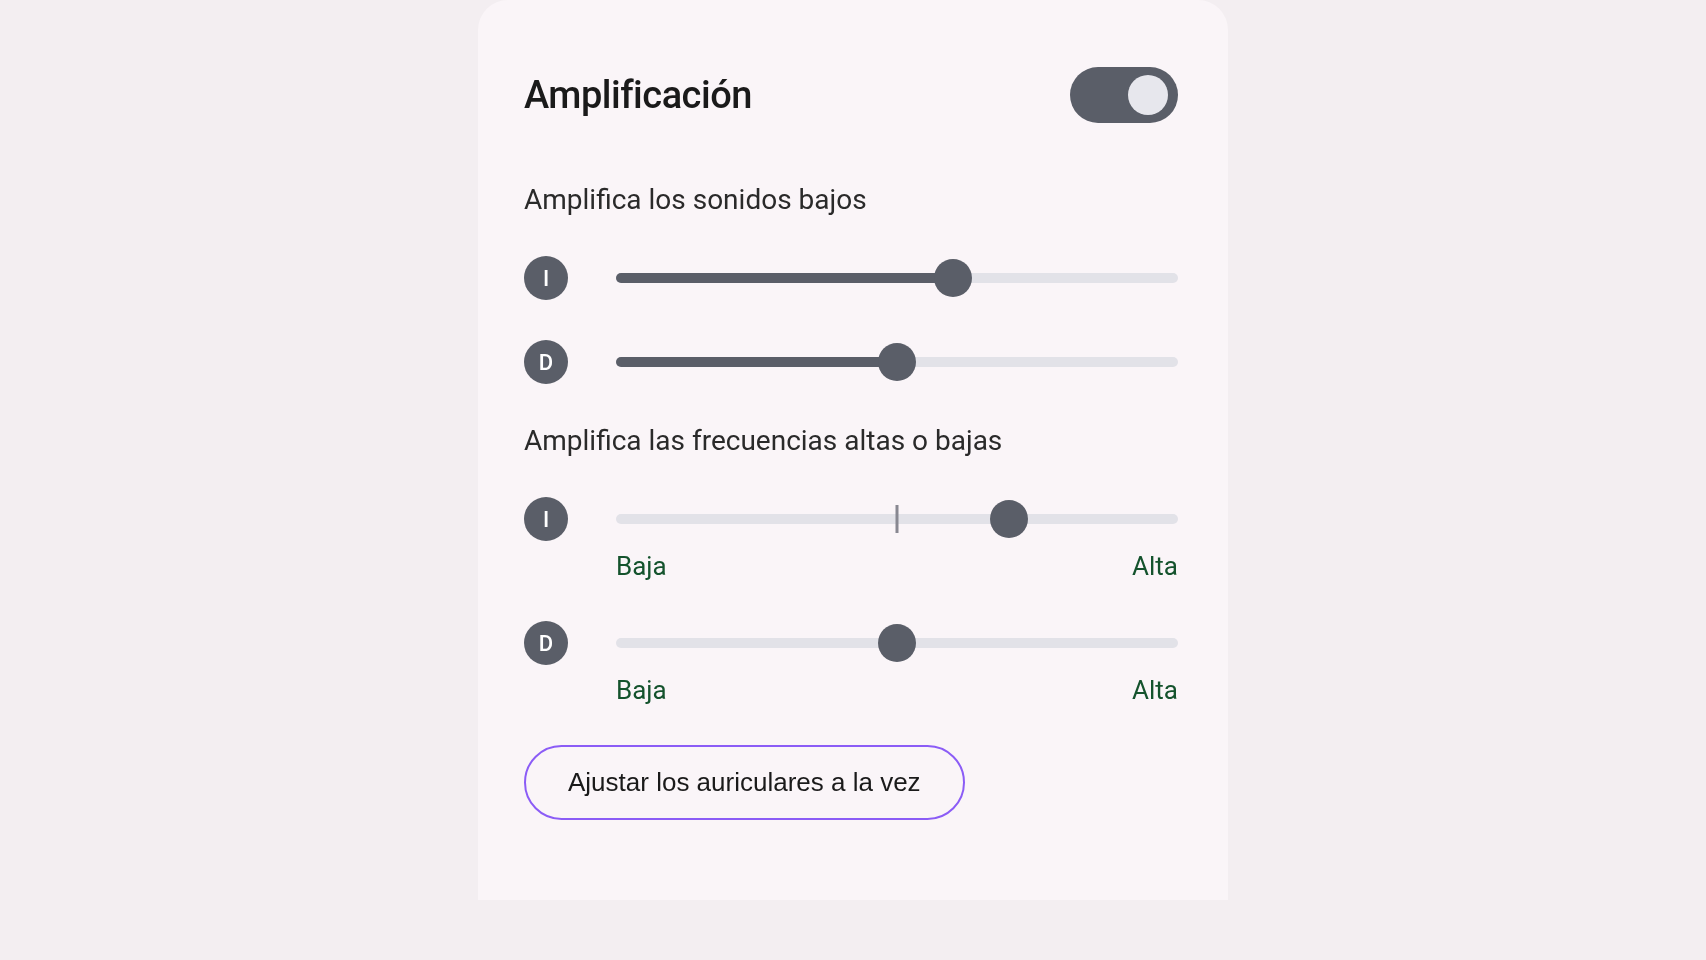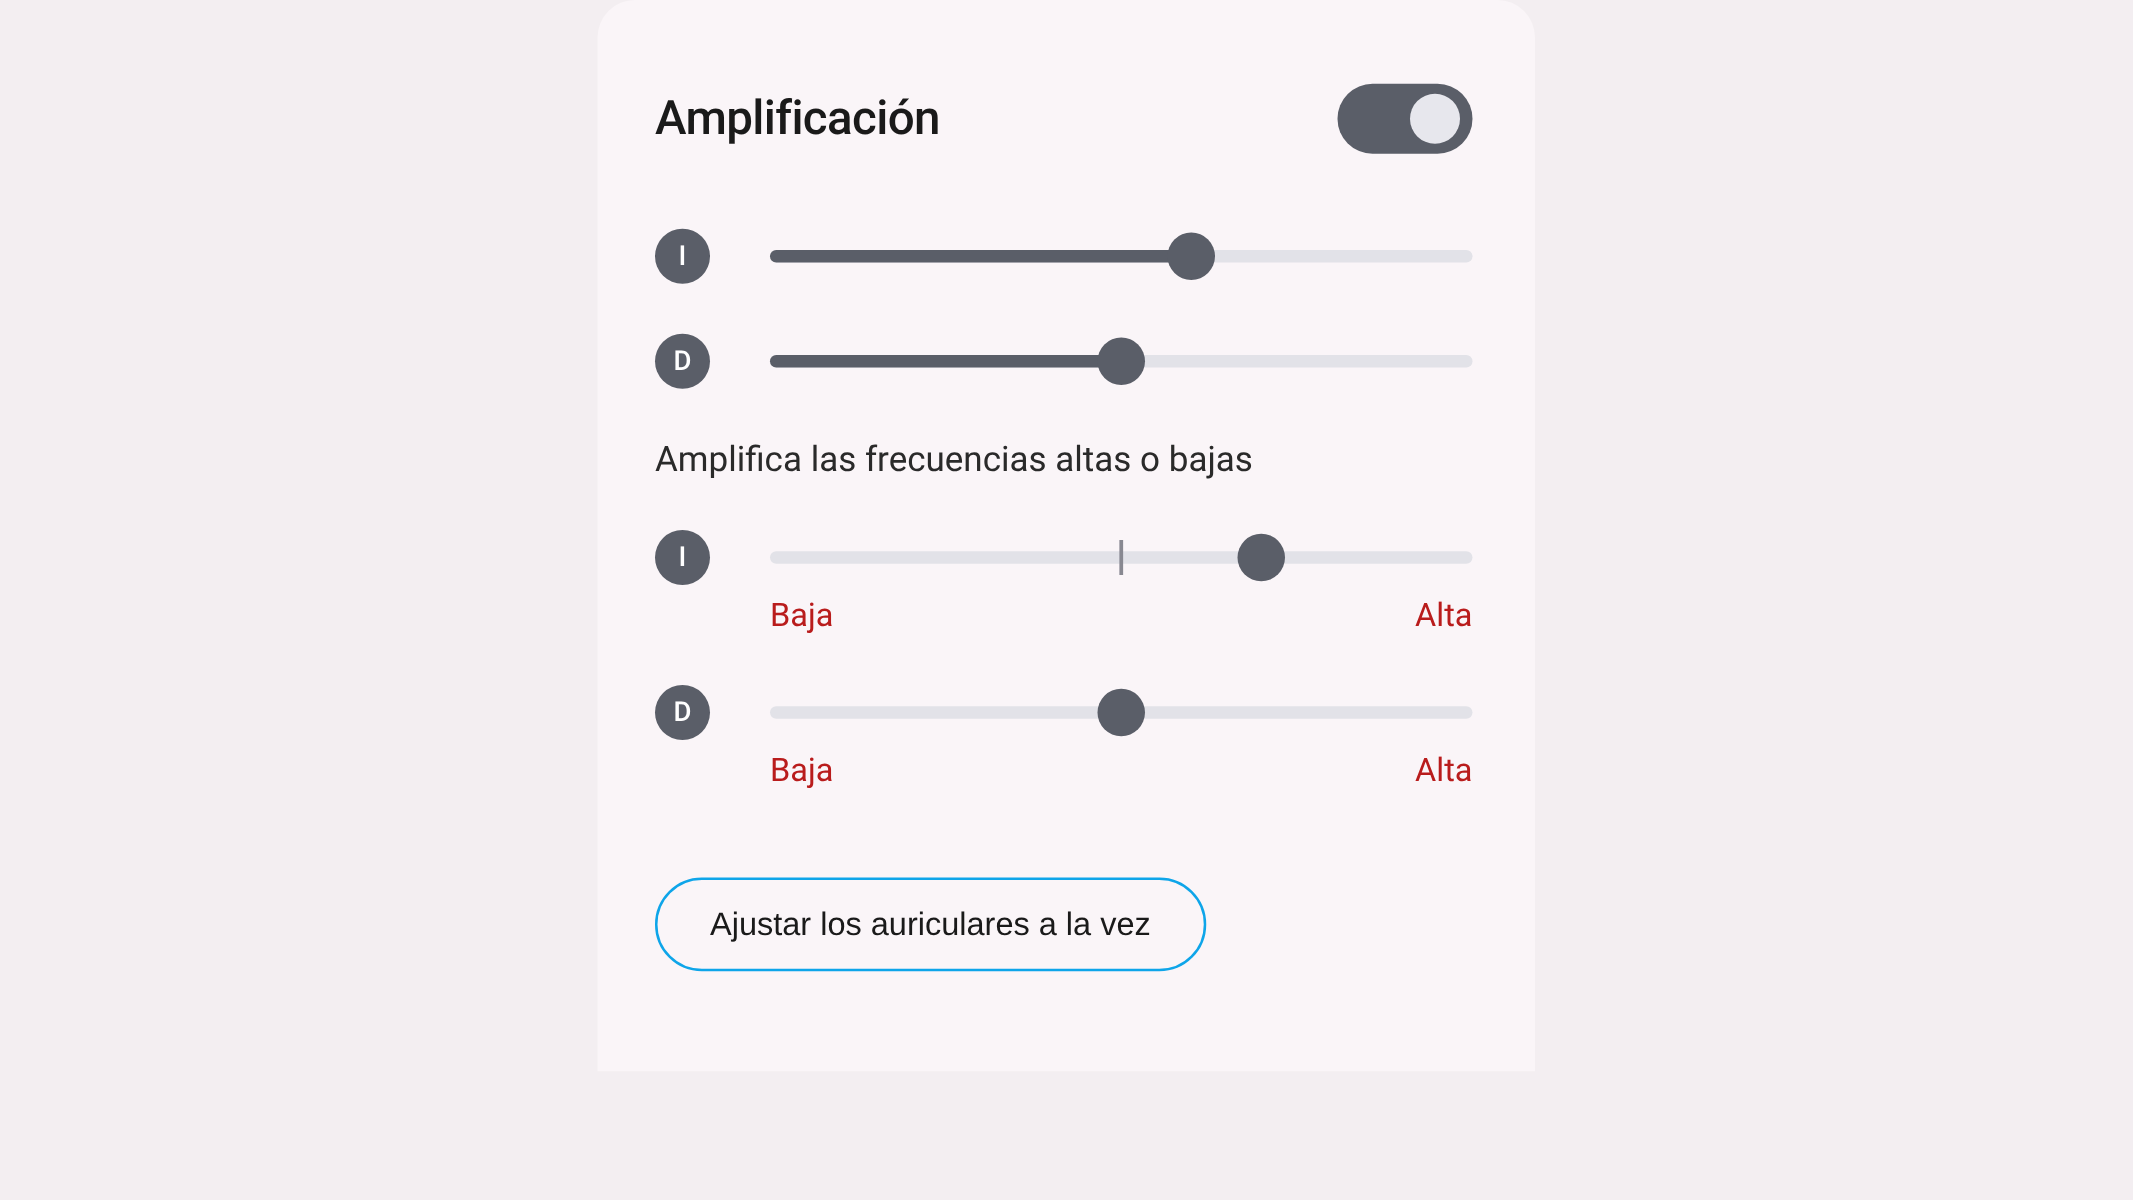--- a/index.html
+++ b/index.html
@@ -115,46 +115,46 @@
       border-radius: 50%;
       transform: translateX(-50%);
       z-index: 2;
     }
     .range-labels {
       display: flex;
       justify-content: space-between;
       margin-left: 92px;
       margin-bottom: 40px;
       font-size: 26px;
-      color: #b91c1c;
+      color: #14532d;
     }
     .chip-button {
       display: inline-block;
-      border: 2px solid #0ea5e9;
+      border: 2px solid #8b5cf6;
       border-radius: 40px;
       padding: 20px 42px;
       font-size: 26px;
       color: #1a1a1a;
       background: transparent;
       cursor: pointer;
-      margin-top: 30px;
     }
     .section2 {
       margin-top: 31px;
     }
   </style>
 </head>
 <body>
 
 <div class="card">
   <div class="header">
     <div class="title">Amplificación</div>
     <div class="toggle"></div>
   </div>
 
+  <div class="section-label">Amplifica los sonidos bajos</div>
 
   <div class="slider-row">
     <div class="channel-label">I</div>
     <div class="slider-track">
       <div class="track-bg"></div>
       <div class="track-fill" style="width:60%;"></div>
       <div class="thumb" style="left:60%;"></div>
     </div>
   </div>
 

